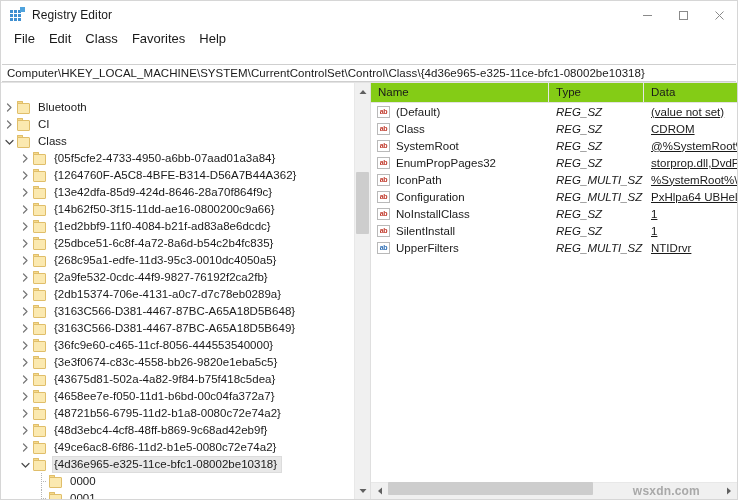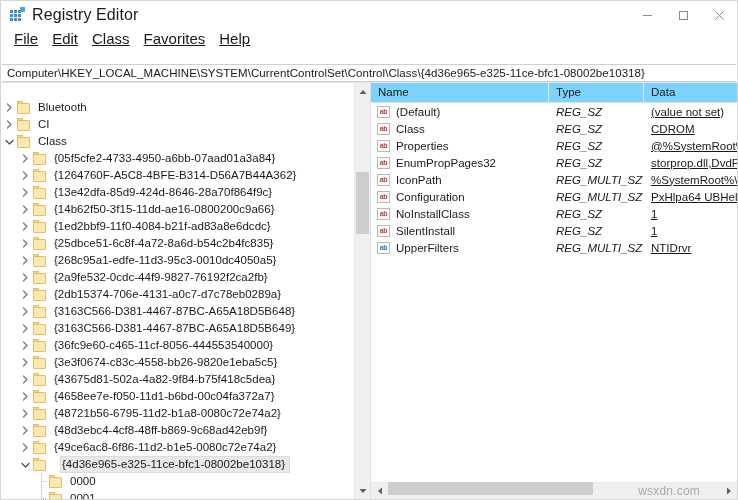--- a/index.html
+++ b/index.html
@@ -44,21 +44,21 @@
       #3f8fd0;
     background-size: 4px 4px, 4px 4px, 100% 100%;
   }
   .app-icon .dot {
     position: absolute;
     right: 0; top: 0;
     width: 5px; height: 5px;
     background: #4fa3dd;
   }
   .title-text {
-    font-size: 16px;
+    font-size: 12px;
     color: #1a1a1a;
     letter-spacing: 0.1px;
   }
   .win-controls {
     position: absolute;
     right: 0; top: 0;
     height: 28px;
     display: flex;
   }
   .win-btn {
@@ -72,25 +72,24 @@
   
   .menubar {
     height: 19px;
     flex: 0 0 19px;
     display: flex;
     align-items: center;
     padding-left: 6px;
     background: #ffffff;
   }
   .menu-item {
-    font-size: 15px;
+    font-size: 13px;
     color: #1a1a1a;
     padding: 1px 7px;
     line-height: 15px;
-    text-decoration: underline;
   }
 
   
   .addressbar {
     height: 18px;
     flex: 0 0 18px;
     margin: 16px 1px 0 1px;
     border: 1px solid #cfcfcf;
     border-left: none;
     border-right: none;
@@ -142,21 +141,20 @@
   .tree-row {
     height: 17px;
     display: flex;
     align-items: center;
     white-space: nowrap;
     position: relative;
   }
   .tree-row.selected .tree-label {
     background: #e8e8e8;
     outline: 1px solid #dcdcdc;
-    margin-left: 8px;
   }
   .twisty {
     width: 16px; height: 16px;
     flex: 0 0 16px;
     display: flex;
     align-items: center;
     justify-content: center;
     color: #6d6d6d;
   }
   .twisty svg { display: block; }
@@ -254,20 +252,21 @@
     display: flex;
     align-items: center;
     justify-content: center;
     color: #606060;
     flex: 0 0 17px;
   }
   .hsb-track {
     flex: 1 1 auto;
     height: 20px;
     position: relative;
+    font-weight: bold;
   }
   .hsb-thumb {
     position: absolute;
     top: 1px; left: 0;
     height: 13px;
     background: #cdcdcd;
     border-radius: 1px;
   }
   .watermark {
     position: absolute;
@@ -278,21 +277,21 @@
     color: #a9a9a9;
     letter-spacing: 0.2px;
     pointer-events: none;
   }
 
   
   .list-header {
     height: 20px;
     flex: 0 0 20px;
     display: flex;
-    background: #7dd3fc;
+    background: #84cc16;
     border-bottom: 1px solid #e2e2e2;
     justify-content: center;
   }
   .col-head {
     font-size: 11.5px;
     color: #1a1a1a;
     line-height: 19px;
     padding-left: 7px;
     border-right: 1px solid #e6e6e6;
     overflow: hidden;
@@ -765,21 +764,21 @@
             <div class="cell cell-name">
               <span class="ab-icon">ab</span>
               <span>Class</span>
             </div>
             <div class="cell cell-type">REG_SZ</div>
             <div class="cell cell-data">CDROM</div>
           </div>
           <div class="list-row">
             <div class="cell cell-name">
               <span class="ab-icon">ab</span>
-              <span>Properties</span>
+              <span>SystemRoot</span>
             </div>
             <div class="cell cell-type">REG_SZ</div>
             <div class="cell cell-data">@%SystemRoot%\Sy</div>
           </div>
           <div class="list-row">
             <div class="cell cell-name">
               <span class="ab-icon">ab</span>
               <span>EnumPropPages32</span>
             </div>
             <div class="cell cell-type">REG_SZ</div>

